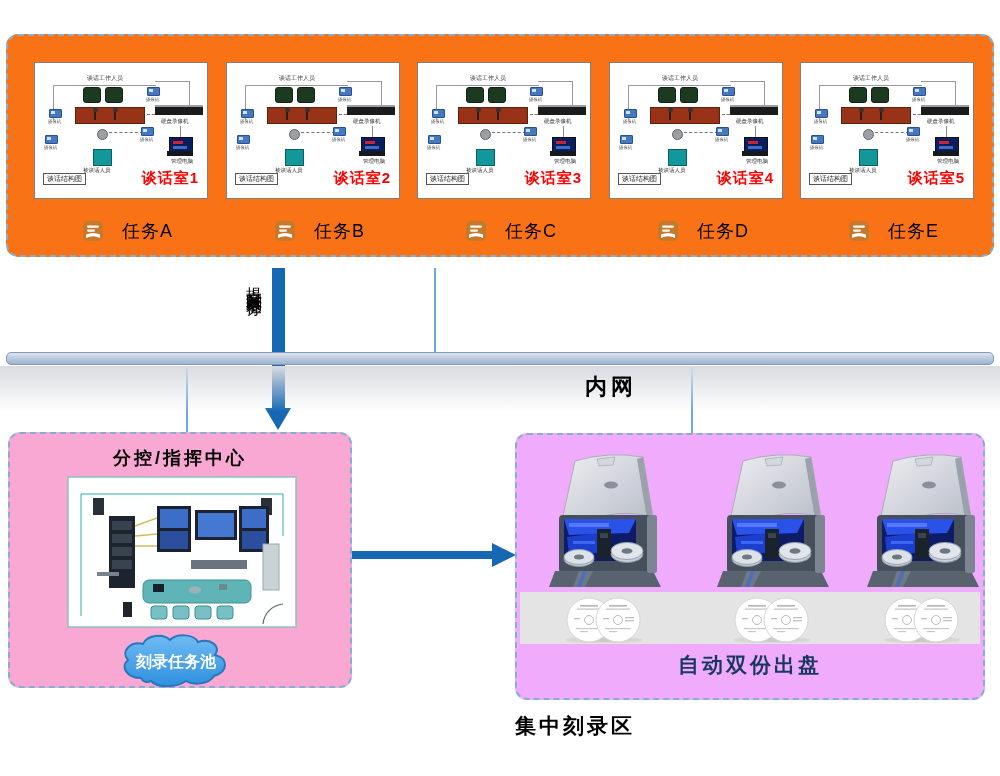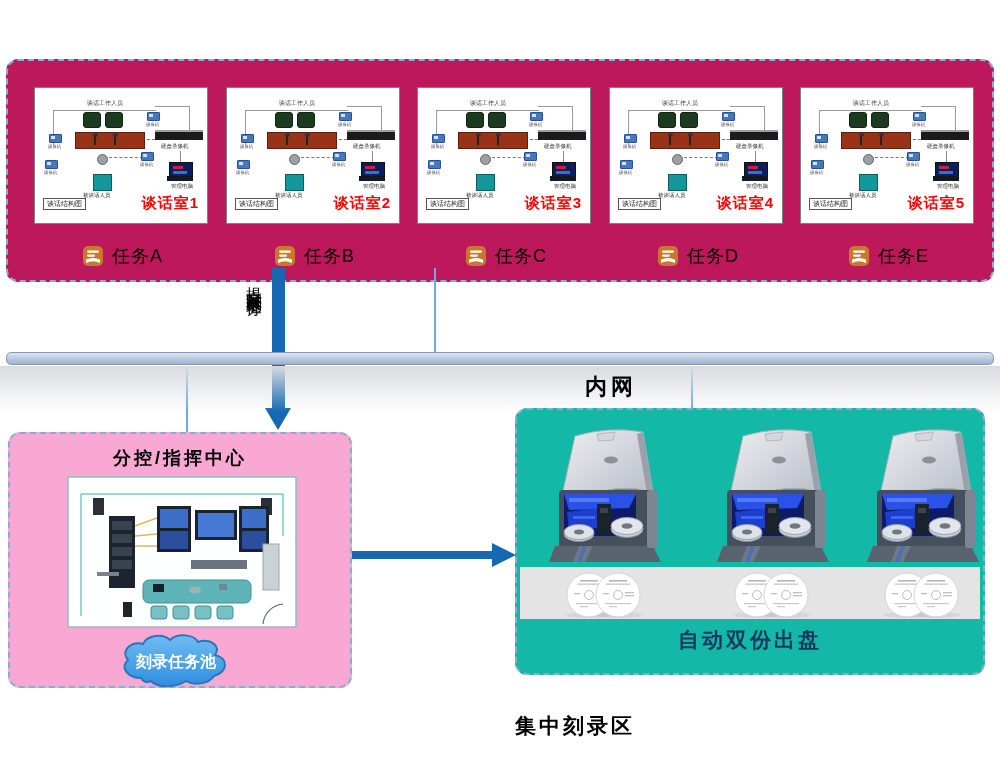--- a/index.html
+++ b/index.html
@@ -1,21 +1,21 @@
 <!DOCTYPE html>
 <html><head>
 <meta charset="utf-8">
 <style>
   html,body{margin:0;padding:0;background:#fff;}
   #canvas{position:relative;width:1000px;height:776px;background:#fff;overflow:hidden;
           font-family:"Liberation Sans","DejaVu Sans",sans-serif;color:#000;}
 
   
-  .top-box{position:absolute;left:6px;top:59px;width:988px;height:223px;
-           border:2px dashed #85AFD0;border-radius:12px;box-sizing:border-box;background:#be185d;}
+  .top-box{position:absolute;left:6px;top:34px;width:988px;height:223px;
+           border:2px dashed #85AFD0;border-radius:12px;box-sizing:border-box;background:#f97316;}
   .room-cell{position:absolute;top:26px;width:174px;height:205px;}
   .room-box{position:relative;width:174px;height:137px;background:#fff;border:1.5px solid #7f7f7f;box-sizing:border-box;}
   .tiny{position:absolute;font-size:6px;color:#333;line-height:1;white-space:nowrap;}
   .micro{position:absolute;font-size:5px;color:#555;line-height:1;white-space:nowrap;transform:scale(.9);}
   .chair{position:absolute;width:16px;height:14px;background:#1C3A20;border:1px solid #0F2412;border-radius:3px;}
   .desk{position:absolute;left:40px;top:44px;width:70px;height:17px;background:#993317;border:1px solid #5F1F0E;box-sizing:border-box;}
   .mic{position:absolute;top:3px;width:2px;height:9px;background:#222;}
   .mic:before{content:"";position:absolute;left:-1.5px;top:-3px;width:5px;height:4px;background:#333;border-radius:2px;}
   .gcircle{position:absolute;left:62px;top:66px;width:9px;height:9px;background:#9AA0A6;border:1px solid #666;border-radius:50%;}
   .tealsq{position:absolute;left:58px;top:86px;width:17px;height:15px;background:#12989B;border:1px solid #0A5F63;}
@@ -24,21 +24,21 @@
   .recorder{position:absolute;left:120px;top:42px;width:48px;height:10px;background:#1b1b1b;border-top:2px solid #9aa0a8;box-sizing:border-box;}
   .laptop{position:absolute;left:132px;top:74px;width:26px;height:20px;}
   .laptop .scr{position:absolute;left:2px;top:0;width:22px;height:14px;background:#0A1E5E;border:1px solid #111;}
   .laptop .scr:before{content:"";position:absolute;left:3px;top:3px;width:10px;height:3px;background:#C23;}
   .laptop .scr:after{content:"";position:absolute;left:3px;top:8px;width:14px;height:3px;background:#3C6EC8;}
   .laptop .base{position:absolute;left:0;top:14px;width:26px;height:5px;background:#15181d;}
   .structure-label{position:absolute;left:8px;top:110px;border:1px solid #555;font-size:7px;
                    padding:1px 3px;background:#fff;line-height:1.2;color:#222;}
   .room-name{position:absolute;right:8px;top:106px;font-size:15px;font-weight:bold;color:#FF0000;letter-spacing:1px;}
   .rline{position:absolute;}
-  .task-group{position:absolute;left:48px;top:157px;display:flex;align-items:center;gap:8px;}
+  .task-group{position:absolute;left:48px;top:157px;display:flex;align-items:center;gap:18px;}
   .task-label{font-size:18px;color:#000;font-weight:500;letter-spacing:1px;}
 
   
   .v-arrow-shaft{position:absolute;left:272px;top:268px;width:13px;height:140px;background:#1668B3;}
   .v-arrow-head{position:absolute;left:265px;top:408px;width:0;height:0;
                 border-left:13px solid transparent;border-right:13px solid transparent;border-top:22px solid #1668B3;}
   .v-flow-text{position:absolute;left:243px;top:274px;writing-mode:vertical-rl;text-orientation:upright;
                font-size:16px;font-weight:500;letter-spacing:2px;color:#000;}
   .conn{position:absolute;border-left:2px solid #6FA8DC;width:0;}
   .net-bar{position:absolute;left:6px;top:352px;width:988px;height:13px;border-radius:5px;
@@ -57,22 +57,22 @@
   .left-box{position:absolute;left:8px;top:432px;width:344px;height:256px;
             border:2px dashed #85AFD0;border-radius:12px;box-sizing:border-box;background:#f9a8d4;}
   .cc-title{position:absolute;left:0;top:12px;width:100%;text-align:center;
             font-size:18px;font-weight:600;letter-spacing:3px;color:#000;}
   .cc-img{position:absolute;left:57px;top:42px;}
   .cloud-wrap{position:absolute;left:104px;top:198px;}
   .platform-label{position:absolute;left:8px;top:694px;width:344px;text-align:center;
                   font-size:22px;font-weight:bold;color:#000;letter-spacing:1px;}
 
   
-  .right-box{position:absolute;left:515px;top:408px;width:470px;height:267px;
-             border:2px dashed #85AFD0;border-radius:12px;box-sizing:border-box;background:#14b8a6;}
+  .right-box{position:absolute;left:515px;top:433px;width:470px;height:267px;
+             border:2px dashed #85AFD0;border-radius:12px;box-sizing:border-box;background:#f0abfc;}
   .machine{position:absolute;top:18px;}
   .disc-strip{position:absolute;left:3px;top:157px;width:460px;height:52px;background:#E4E4E4;}
   .disc-pair{position:absolute;top:160px;}
   .output-label{position:absolute;left:0;top:216px;width:100%;text-align:center;
                 font-size:21px;font-weight:bold;color:#17375E;letter-spacing:3px;}
   .area-label{position:absolute;left:515px;top:712px;width:470px;text-align:left;
               font-size:21px;font-weight:bold;color:#000;letter-spacing:3px;}
 </style>
 </head>
 <body>

